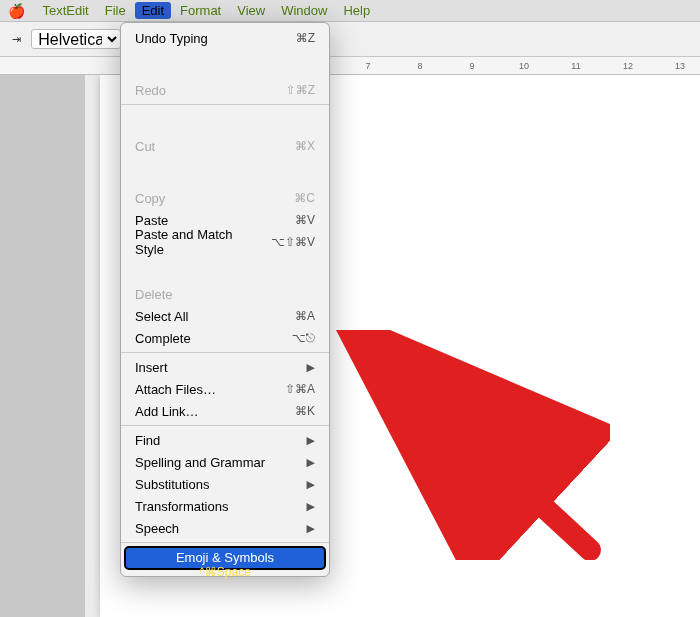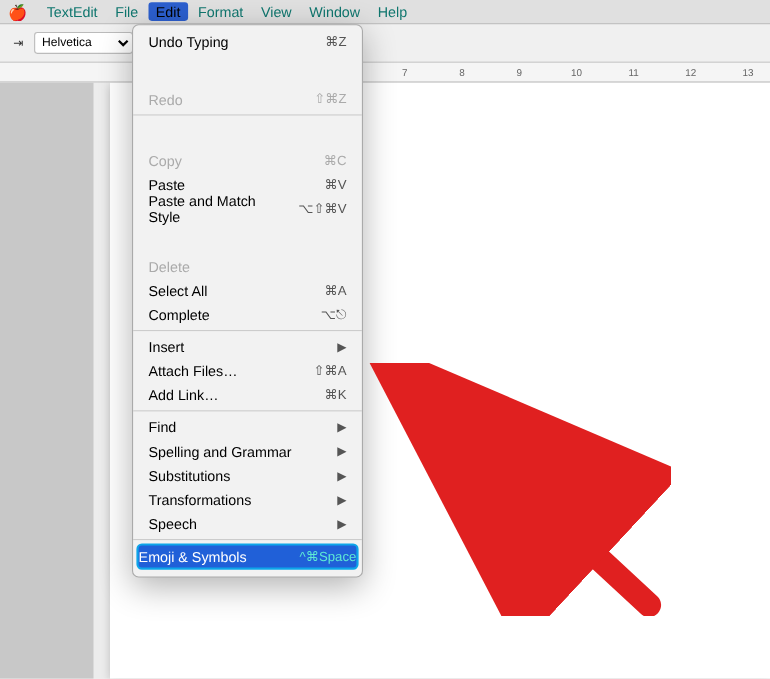--- a/index.html
+++ b/index.html
@@ -36,21 +36,21 @@
     }
     .apple-icon {
       margin-right: 8px;
       font-size: 14px;
     }
     .menu-item {
       padding: 1px 7px;
       border-radius: 3px;
       cursor: pointer;
       font-size: 13px;
-      color: #0f766e;
+      color: #4d7c0f;
     }
     .menu-item.active {
       background: #2c5fce;
       color: #000000;
     }
 
     
     .toolbar {
       position: absolute;
       top: 22px; left: 0; right: 0;
@@ -69,21 +69,21 @@
       gap: 2px;
       font-size: 11px;
       padding: 2px 4px;
       background: transparent;
       border: none;
       cursor: pointer;
       color: #333;
     }
     .font-select {
       height: 20px;
-      font-size: 11px;
+      font-size: 16px;
       background: #fff;
       border: 1px solid #bbb;
       border-radius: 3px;
       padding: 0 2px;
       width: 90px;
     }
     .size-select {
       height: 20px;
       font-size: 11px;
       background: #fff;
@@ -252,20 +252,24 @@
       <span class="menu-shortcut">⌘Z</span>
     </div>
     <div class="menu-row disabled">
       <span>Redo</span>
       <span class="menu-shortcut" style="color:#aaa">⇧⌘Z</span>
     </div>
 
     <div class="menu-separator"></div>
 
     <div class="menu-row disabled">
+      <span>Cut</span>
+      <span class="menu-shortcut" style="color:#aaa">⌘X</span>
+    </div>
+    <div class="menu-row disabled">
       <span>Copy</span>
       <span class="menu-shortcut" style="color:#aaa">⌘C</span>
     </div>
     <div class="menu-row">
       <span>Paste</span>
       <span class="menu-shortcut">⌘V</span>
     </div>
     <div class="menu-row">
       <span>Paste and Match Style</span>
       <span class="menu-shortcut">⌥⇧⌘V</span>
@@ -316,23 +320,23 @@
       <span>Transformations</span>
       <span class="menu-arrow">▶</span>
     </div>
     <div class="menu-row">
       <span>Speech</span>
       <span class="menu-arrow">▶</span>
     </div>
 
     <div class="menu-separator"></div>
 
-    <div style="margin:2px 3px; background:#2060d8; border-radius:5px; border:2px solid #0ea5e9; display:flex; align-items:center; padding:2px 0; height:24px; justify-content:space-between; cursor:pointer;">
+    <div style="margin:2px 3px; background:#2060d8; border-radius:5px; border:2px solid #000000; display:flex; align-items:center; padding:2px 10px; height:24px; justify-content:space-between; cursor:pointer;flex-direction:column;">
       <span style="color:#fff;font-size:13px;">Emoji &amp; Symbols</span>
-      <span style="color:#5eead4;font-size:12px;">^⌘Space</span>
+      <span style="color:#fde047;font-size:12px;">^⌘Space</span>
     </div>
 
   </div>
 
   <div class="arrow-container">
     <svg width="280" height="230" viewBox="0 0 280 230" xmlns="http://www.w3.org/2000/svg">
 
       <defs>
         <marker id="arrowhead" markerWidth="14" markerHeight="10" refX="10" refY="5" orient="auto">
           <polygon points="0 0, 14 5, 0 10" fill="#e02020"></polygon>

